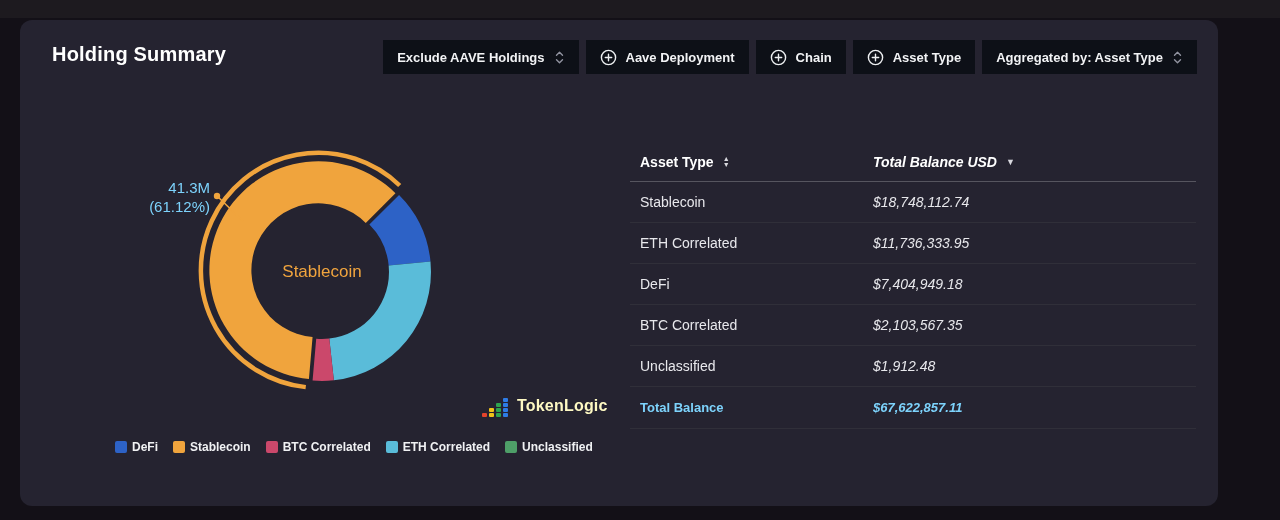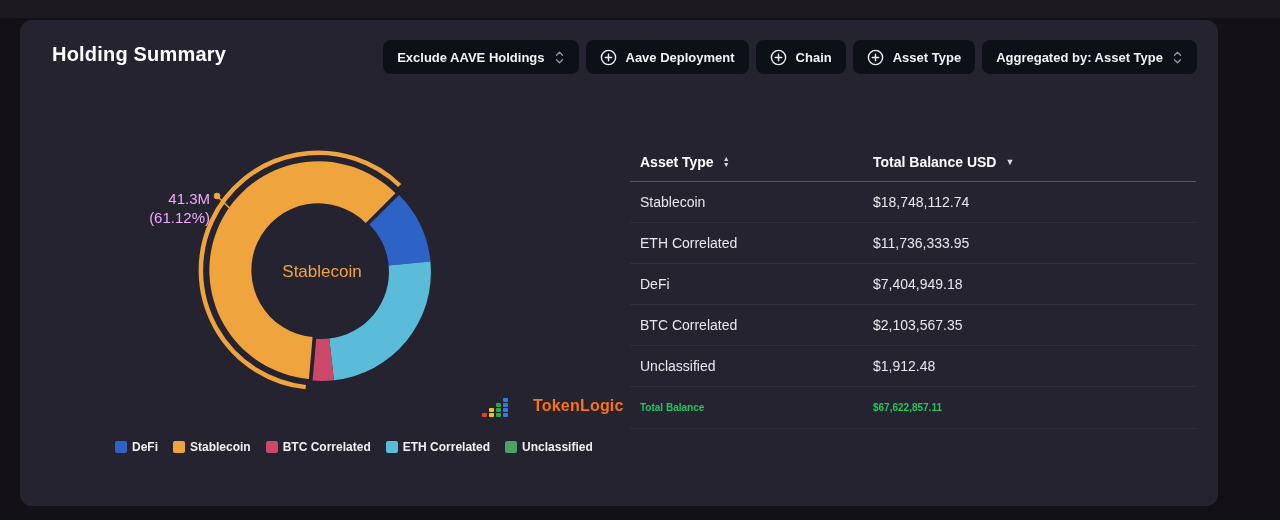--- a/index.html
+++ b/index.html
@@ -15,51 +15,51 @@
     background:#252330;border-radius:12px;
   }
   .title{
     position:absolute;left:32px;top:23px;
     font-size:20px;font-weight:700;color:#ffffff;letter-spacing:.2px;
   }
   
   .toolbar{position:absolute;top:20px;right:21px;display:flex;gap:7px;}
   .btn{
     display:flex;align-items:center;gap:9px;height:34px;padding:0 14px;
-    background:#0d1017;border:none;border-radius:8px;cursor:pointer;
+    background:#0d1017;border:none;border-radius:0;cursor:pointer;
     color:#f2f3f5;font-family:"Liberation Sans",sans-serif;
     font-size:13px;font-weight:700;white-space:nowrap;
   }
   .btn svg{flex:0 0 auto;}
   
   .callout{
     position:absolute;left:84px;top:158px;width:106px;
-    text-align:right;font-size:15px;font-weight:500;line-height:19px;color:#f0abfc;margin-top:11px;
+    text-align:right;font-size:15px;font-weight:500;line-height:19px;color:#7dd3fc;
   }
   #donut-svg{position:absolute;left:162px;top:112px;}
   .center-label{
     position:absolute;left:302px;top:252px;transform:translate(-50%,-50%);
     font-size:17px;font-weight:500;color:#f0a43e;
   }
   .legend{position:absolute;left:95px;top:420px;display:flex;gap:15px;align-items:center;}
   .legend-item{display:flex;align-items:center;gap:5px;cursor:pointer;}
   .legend-swatch{width:12px;height:12px;border-radius:2px;}
   .legend-label{font-size:12px;font-weight:700;color:#f0f1f3;}
   .brand{position:absolute;left:462px;top:374px;display:flex;align-items:center;gap:7px;}
-  .brand-text{font-size:16px;font-weight:700;color:#f97316;letter-spacing:.2px;margin-left:16px;}
+  .brand-text{font-size:16px;font-weight:700;color:#fef9c3;letter-spacing:.2px;}
   
   .table{position:absolute;left:610px;top:123px;width:566px;}
   .t-head{display:flex;align-items:center;height:38px;border-bottom:1px solid #56555f;}
   .t-head .t-cell{font-size:14px;font-weight:700;color:#ffffff;display:flex;align-items:center;}
   .t-cell.col1{flex:0 0 243px;padding-left:10px;box-sizing:border-box;}
-  .t-cell.col2{flex:1;}
+  .t-cell.col2{flex:1;font-style:italic;}
   .t-row{display:flex;align-items:center;height:40px;border-bottom:1px solid #302f39;}
   .t-row .t-cell{font-size:14px;font-weight:400;color:#e8e8ec;}
   .t-total{display:flex;align-items:center;height:41px;border-bottom:1px solid #302f39;}
-  .t-total .t-cell{font-size:10px;font-weight:700;color:#22c55e;}
+  .t-total .t-cell{font-size:13px;font-weight:700;color:#7dd3fc;}
   .sort-both{display:inline-flex;flex-direction:column;margin-left:9px;font-size:7px;line-height:6px;color:#d8d8de;}
   .sort-desc{margin-left:9px;font-size:9px;color:#d8d8de;}
 </style>
 </head>
 <body>
 
 <div class="top-strip"></div>
 
 <div class="card">
 

